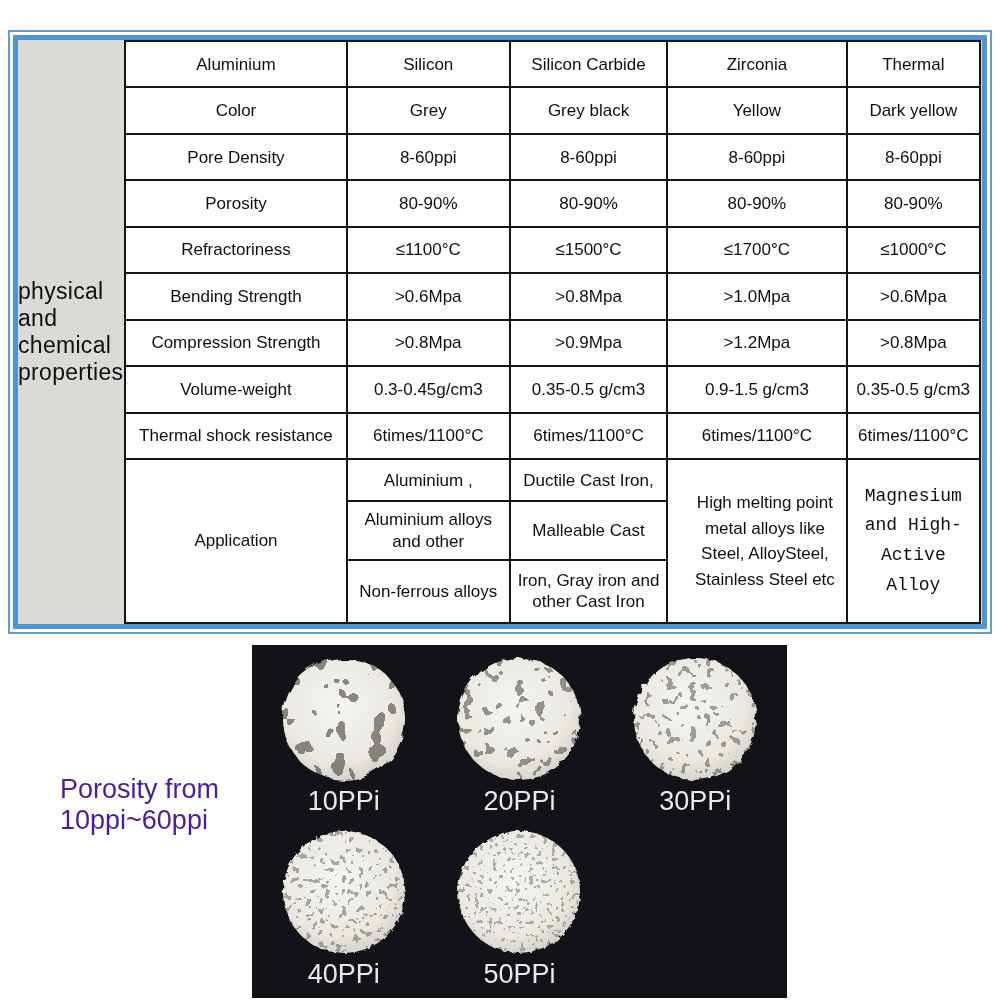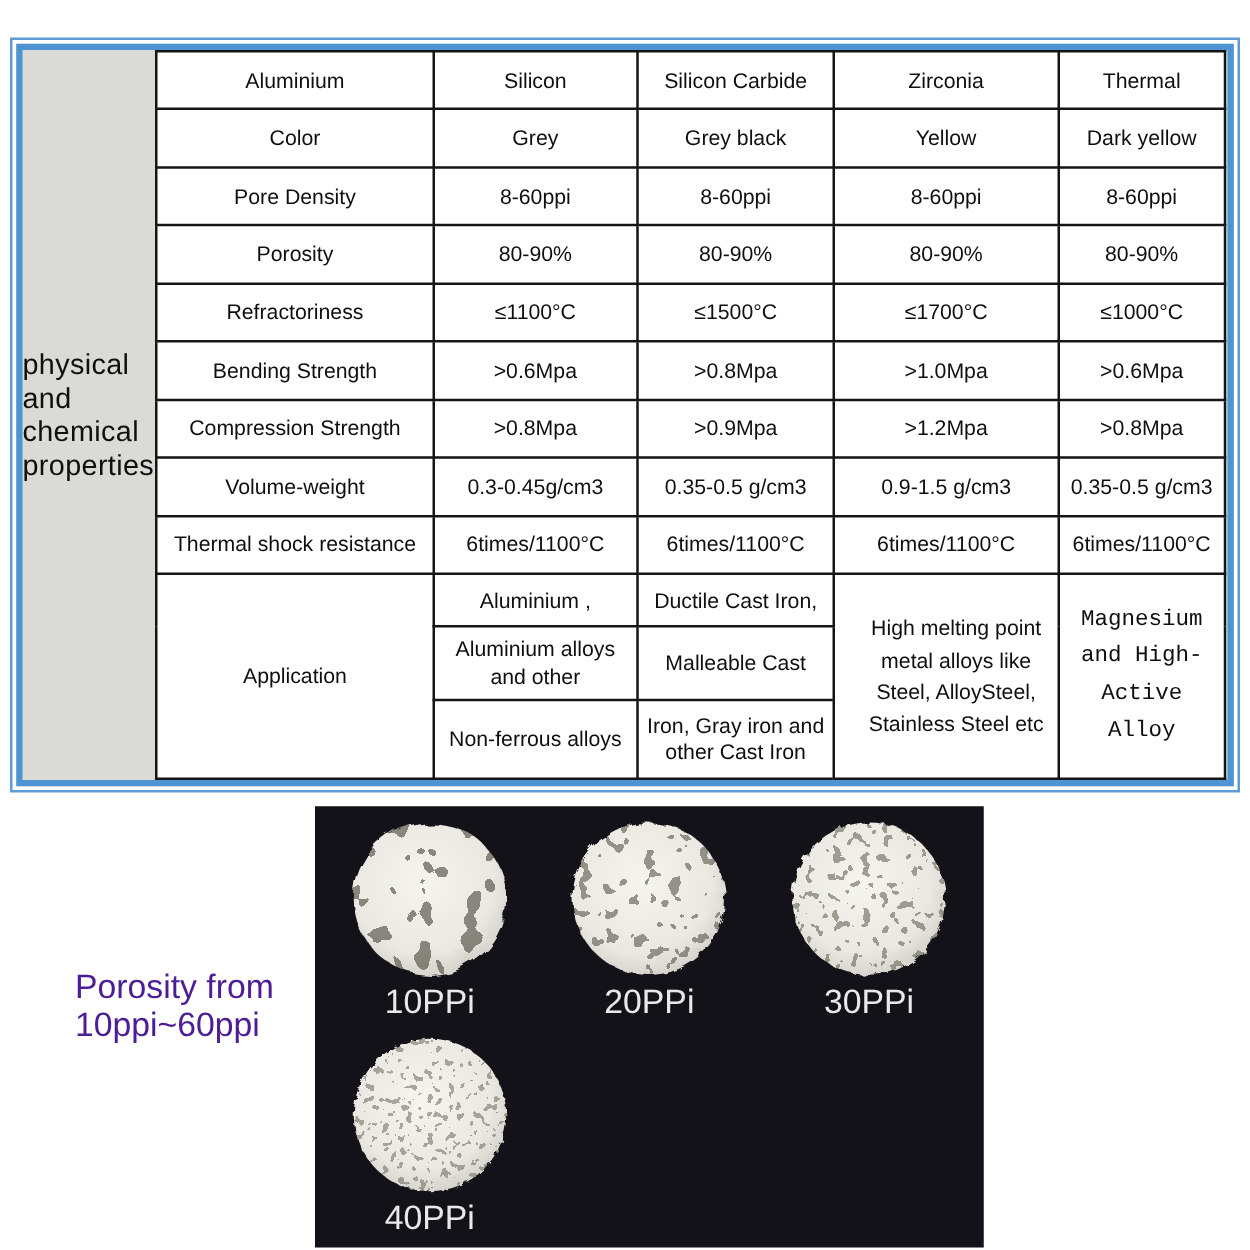--- a/index.html
+++ b/index.html
@@ -267,13 +267,19 @@
       <circle cx="67" cy="67" r="61" fill="url(#gdisc)" filter="url(#f3)"></circle>
     </svg>
     <div class="disc-label">30PPi</div>
   </div>
   <div class="disc-cell">
     <svg width="134" height="134" viewBox="0 0 134 134">
       <circle cx="67" cy="67" r="61" fill="url(#gdisc)" filter="url(#f4)"></circle>
     </svg>
     <div class="disc-label">40PPi</div>
   </div>
+  <div class="disc-cell">
+    <svg width="134" height="134" viewBox="0 0 134 134">
+      <circle cx="67" cy="67" r="61" fill="url(#gdisc)" filter="url(#f5)"></circle>
+    </svg>
+    <div class="disc-label">50PPi</div>
+  </div>
 </div>
 
 </body></html>

